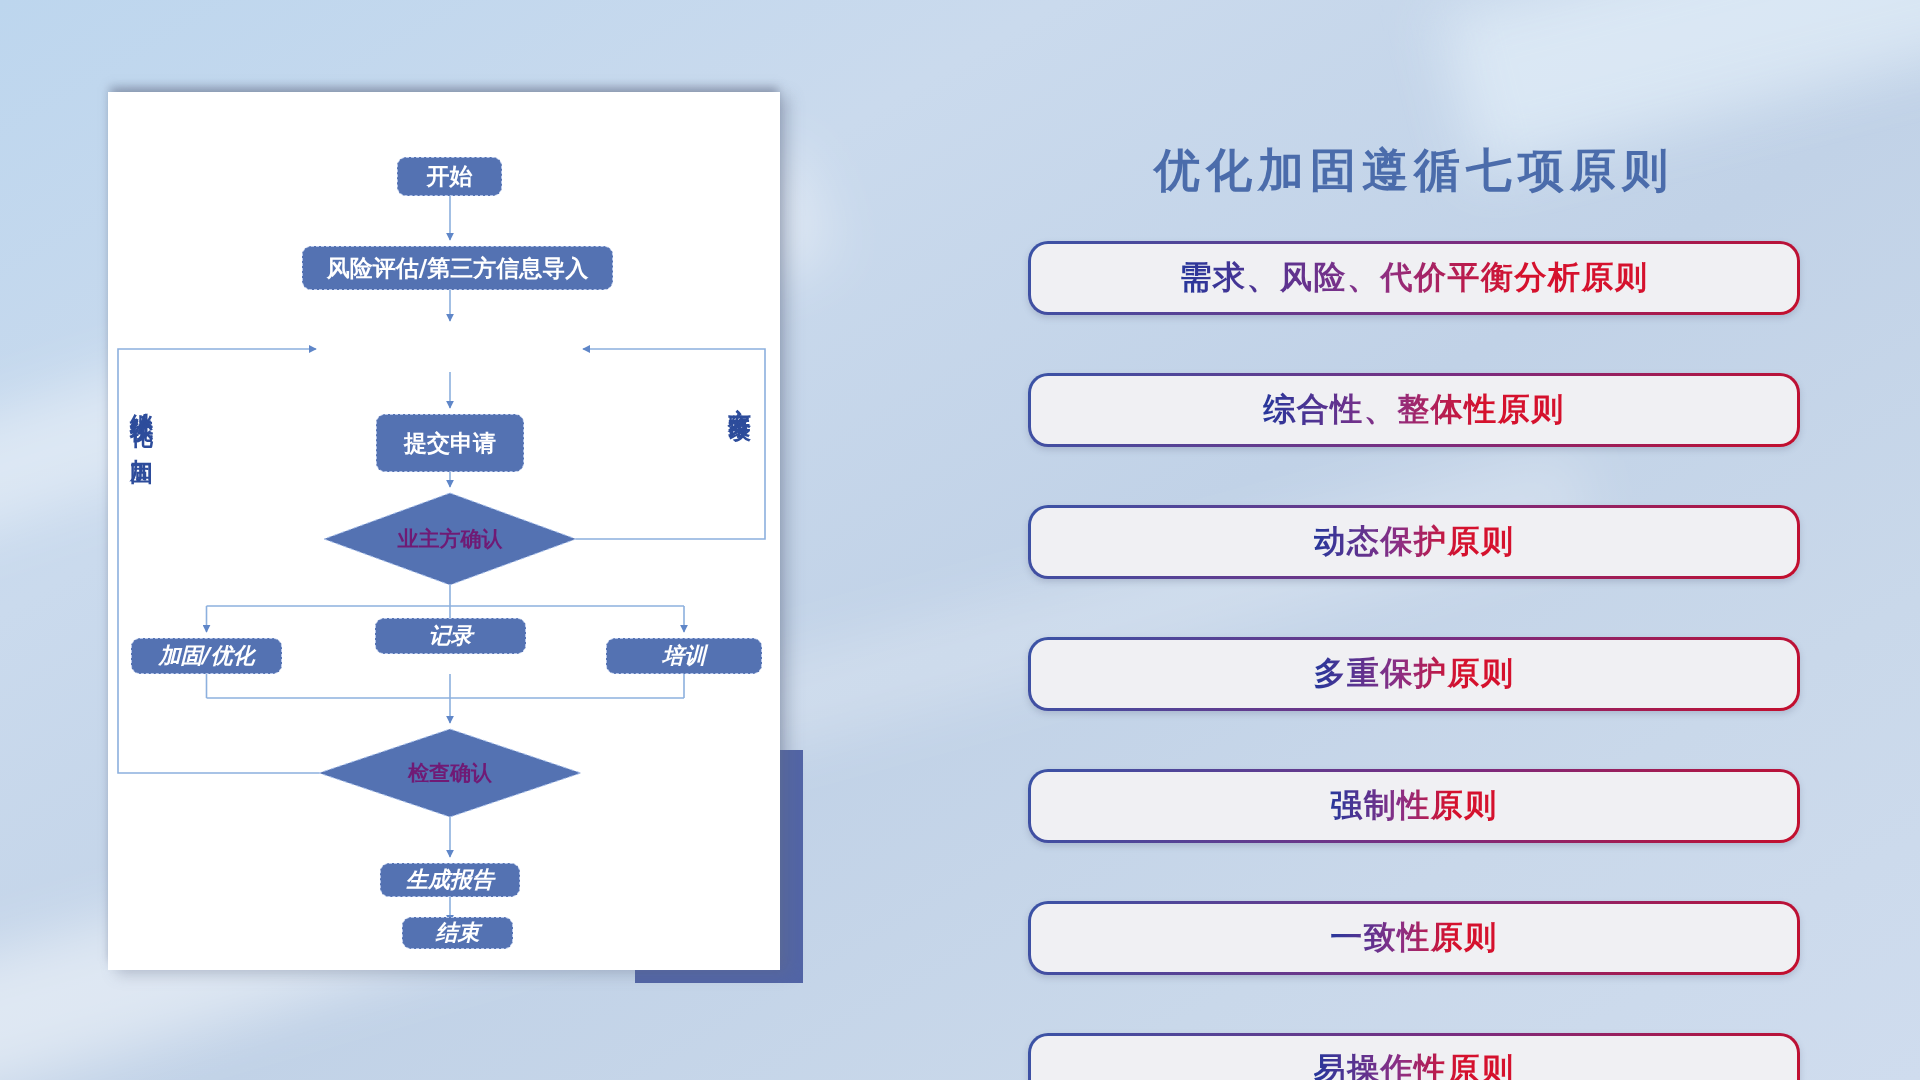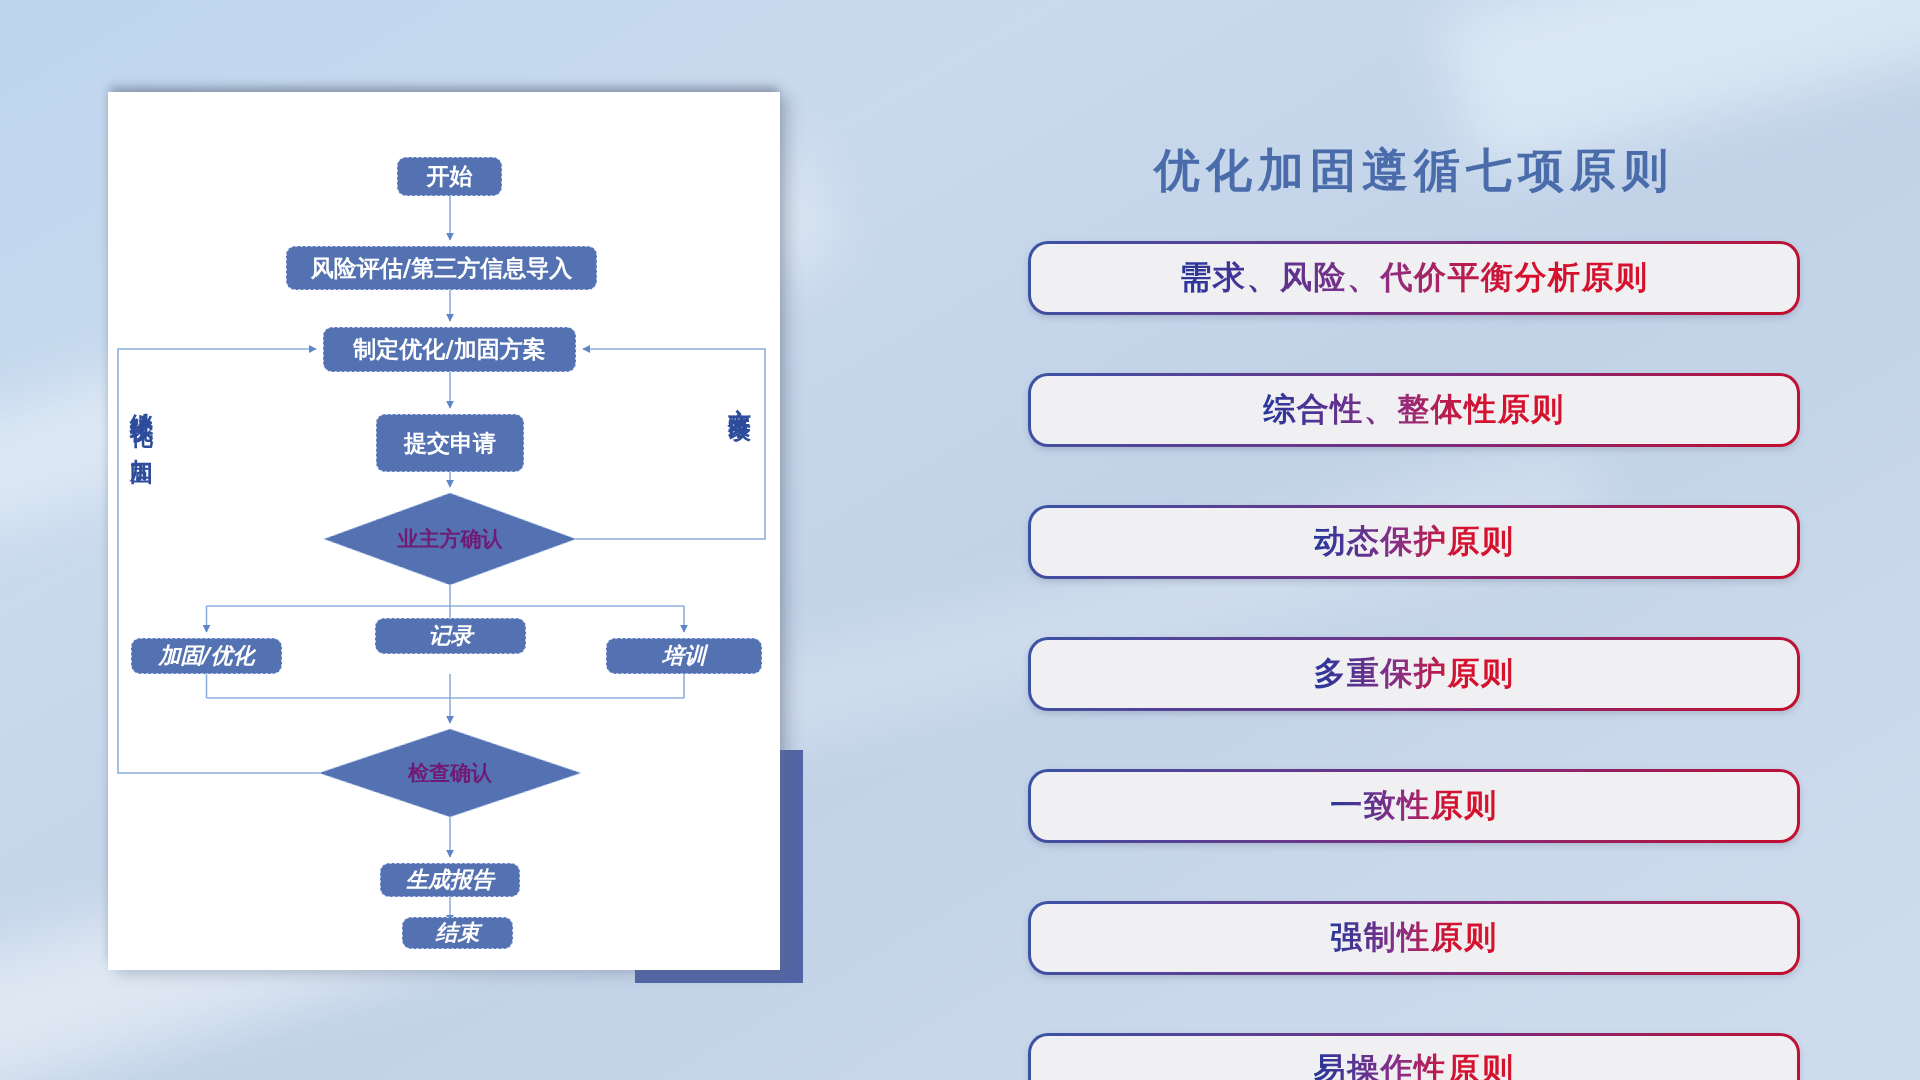--- a/index.html
+++ b/index.html
@@ -97,22 +97,21 @@
       <path class="connector" d="M342 582 L342 631" marker-end="url(#arrowhead)"></path>
       <path class="connector" d="M342 725 L342 765" marker-end="url(#arrowhead)"></path>
       <path class="connector" d="M342 805 L342 830" marker-end="url(#arrowhead)"></path>
       <path class="connector" d="M211 681 L10 681 L10 257 L208 257" marker-end="url(#arrowhead)"></path>
       <path class="connector" d="M468 447 L657 447 L657 257 L475 257" marker-end="url(#arrowhead)"></path>
       <polygon class="diamond" points="342,401 468,447 342,493 216,447"></polygon>
       <polygon class="diamond" points="342,637 473,681 342,725 211,681"></polygon>
     </svg>
 
     <div class="node" style="left:289px;top:65px;width:105px;height:39px">开始</div>
-    <div class="node" style="left:178px;top:154px;width:311px;height:44px">风险评估/第三方信息导入</div>
-    <div class="node" style="left:215px;top:235px;width:253px;height:45px">制定优化/加固方案</div>
+    <div class="node" style="left:194px;top:154px;width:311px;height:44px">风险评估/第三方信息导入</div>
     <div class="node" style="left:268px;top:322px;width:148px;height:58px">提交申请</div>
 
     <div class="dlabel" style="left:216px;top:401px;width:252px;height:92px">业主方确认</div>
 
     <div class="node sm" style="left:23px;top:546px;width:151px;height:36px">加固/优化</div>
     <div class="node sm" style="left:267px;top:526px;width:151px;height:36px">记录</div>
     <div class="node sm" style="left:498px;top:546px;width:156px;height:36px">培训</div>
 
     <div class="dlabel" style="left:211px;top:637px;width:262px;height:88px">检查确认</div>
 
@@ -141,26 +140,26 @@
         <span class="pill-text">动态保护原则</span>
       </div>
     </div>
     <div class="pill">
       <div class="pill-inner">
         <span class="pill-text">多重保护原则</span>
       </div>
     </div>
     <div class="pill">
       <div class="pill-inner">
-        <span class="pill-text">一致性原则</span>
+        <span class="pill-text">强制性原则</span>
       </div>
     </div>
     <div class="pill">
       <div class="pill-inner">
-        <span class="pill-text">强制性原则</span>
+        <span class="pill-text">一致性原则</span>
       </div>
     </div>
     <div class="pill">
       <div class="pill-inner">
         <span class="pill-text">易操作性原则</span>
       </div>
     </div>
   </div>
 </div>
 

